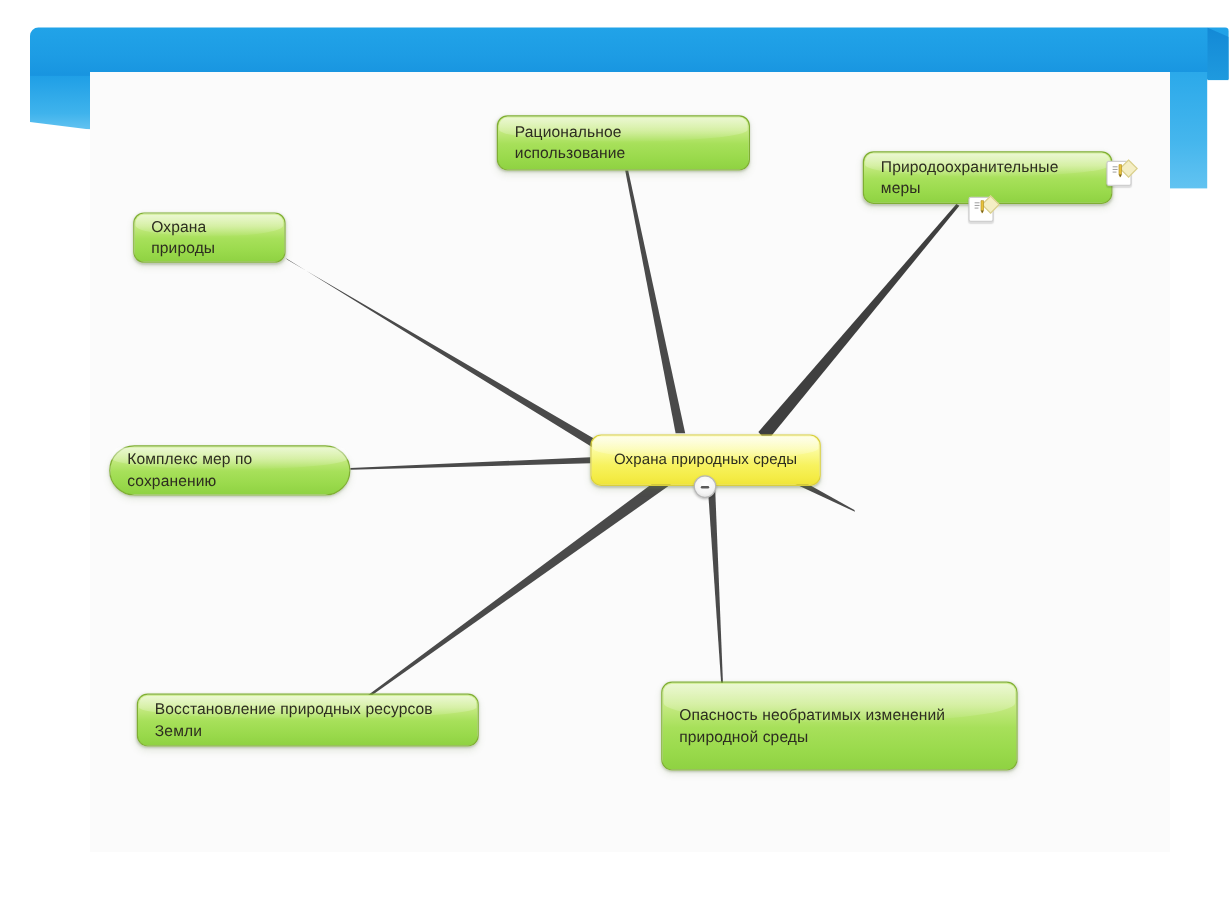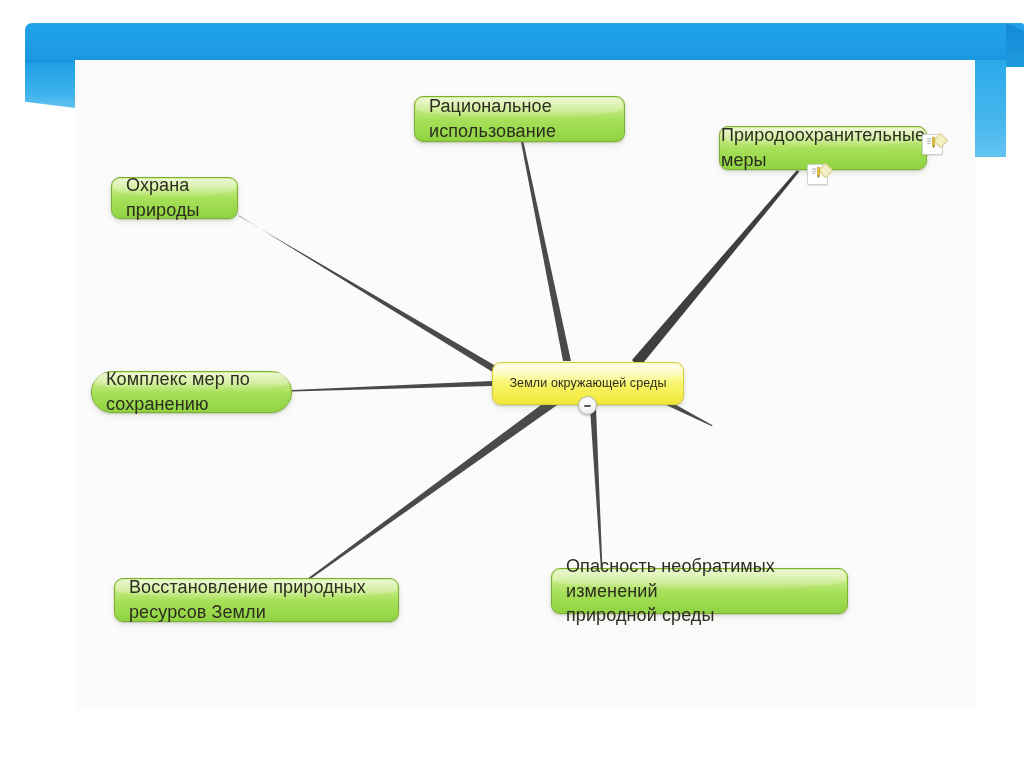--- a/index.html
+++ b/index.html
@@ -84,21 +84,21 @@
     height: 767px;
   }
 
   .node {
     position: absolute;
     box-sizing: border-box;
     display: flex;
     align-items: center;
     border-radius: 9px;
     padding: 0 14px;
-    font-size: 18px;
+    font-size: 13px;
     line-height: 1.38;
     color: #2d2d20;
     letter-spacing: 0.1px;
     white-space: pre-line;
     box-shadow: 0 1px 2px rgba(90,110,60,0.30),
                 0 3px 6px rgba(120,140,90,0.16);
   }
   .node.leaf {
     background: linear-gradient(to bottom,
                 #d3ef9a 0%, #c6ea83 26%,
@@ -217,21 +217,21 @@
     <polygon fill="#4a4a4a" points="292,390 292,391.5 492,386 492,381"></polygon>
 
     <polygon fill="#4a4a4a" points="712,425 712.5,426.5 651,398 653,392"></polygon>
 
     <polygon fill="#4a4a4a" points="299,585 300.5,586 560,403 553,396"></polygon>
 
     <polygon fill="#4a4a4a" points="601,570 602.5,570 596,408 590,408"></polygon>
   </svg>
 
   <div class="node central" style="left:492px; top:362px; width:192px; height:43px; justify-content:center;">
-    <span class="label">Земли окружающей среды</span>
+    <span class="label">Охрана природных среды</span>
   </div>
   <div class="collapse-toggle" style="left:578px; top:396px;">
     <span class="bar"></span>
   </div>
 
   <div class="node leaf" style="left:414px; top:96px; width:211px; height:46px; justify-content:center;">
     <span class="label">Рациональное использование</span>
   </div>
 
   <div class="node leaf" style="left:111px; top:177px; width:127px; height:42px; justify-content:center;">
@@ -244,21 +244,21 @@
 
   <div class="node leaf" style="left:91px; top:371px; width:201px; height:42px; justify-content:center;border-radius:21px;">
     <span class="label">Комплекс мер по сохранению</span>
   </div>
 
 
   <div class="node leaf" style="left:114px; top:578px; width:285px; height:44px; justify-content:flex-end;">
     <span class="label">Восстановление природных ресурсов Земли</span>
   </div>
 
-  <div class="node leaf" style="left:551px; top:568px; width:297px; height:46px; justify-content:flex-start;">
+  <div class="node leaf" style="left:551px; top:568px; width:297px; height:74px; justify-content:flex-start;">
     <span class="label">Опасность необратимых изменений
 природной среды</span>
   </div>
 
   <div class="note-badge" style="left:922px; top:134px;">
     <span class="paper"></span>
     <span class="fold"></span>
     <svg width="13" height="15" viewBox="0 0 13 15">
       <path d="M7.5 1.2 L9.6 1.2 L9.6 9.5 L8.55 11.6 L7.5 9.5 Z" fill="#e8c23c" stroke="#b8962a" stroke-width="0.6"></path>
       <path d="M7.5 9.5 L9.6 9.5 L8.55 11.6 Z" fill="#6a5a2a"></path>

